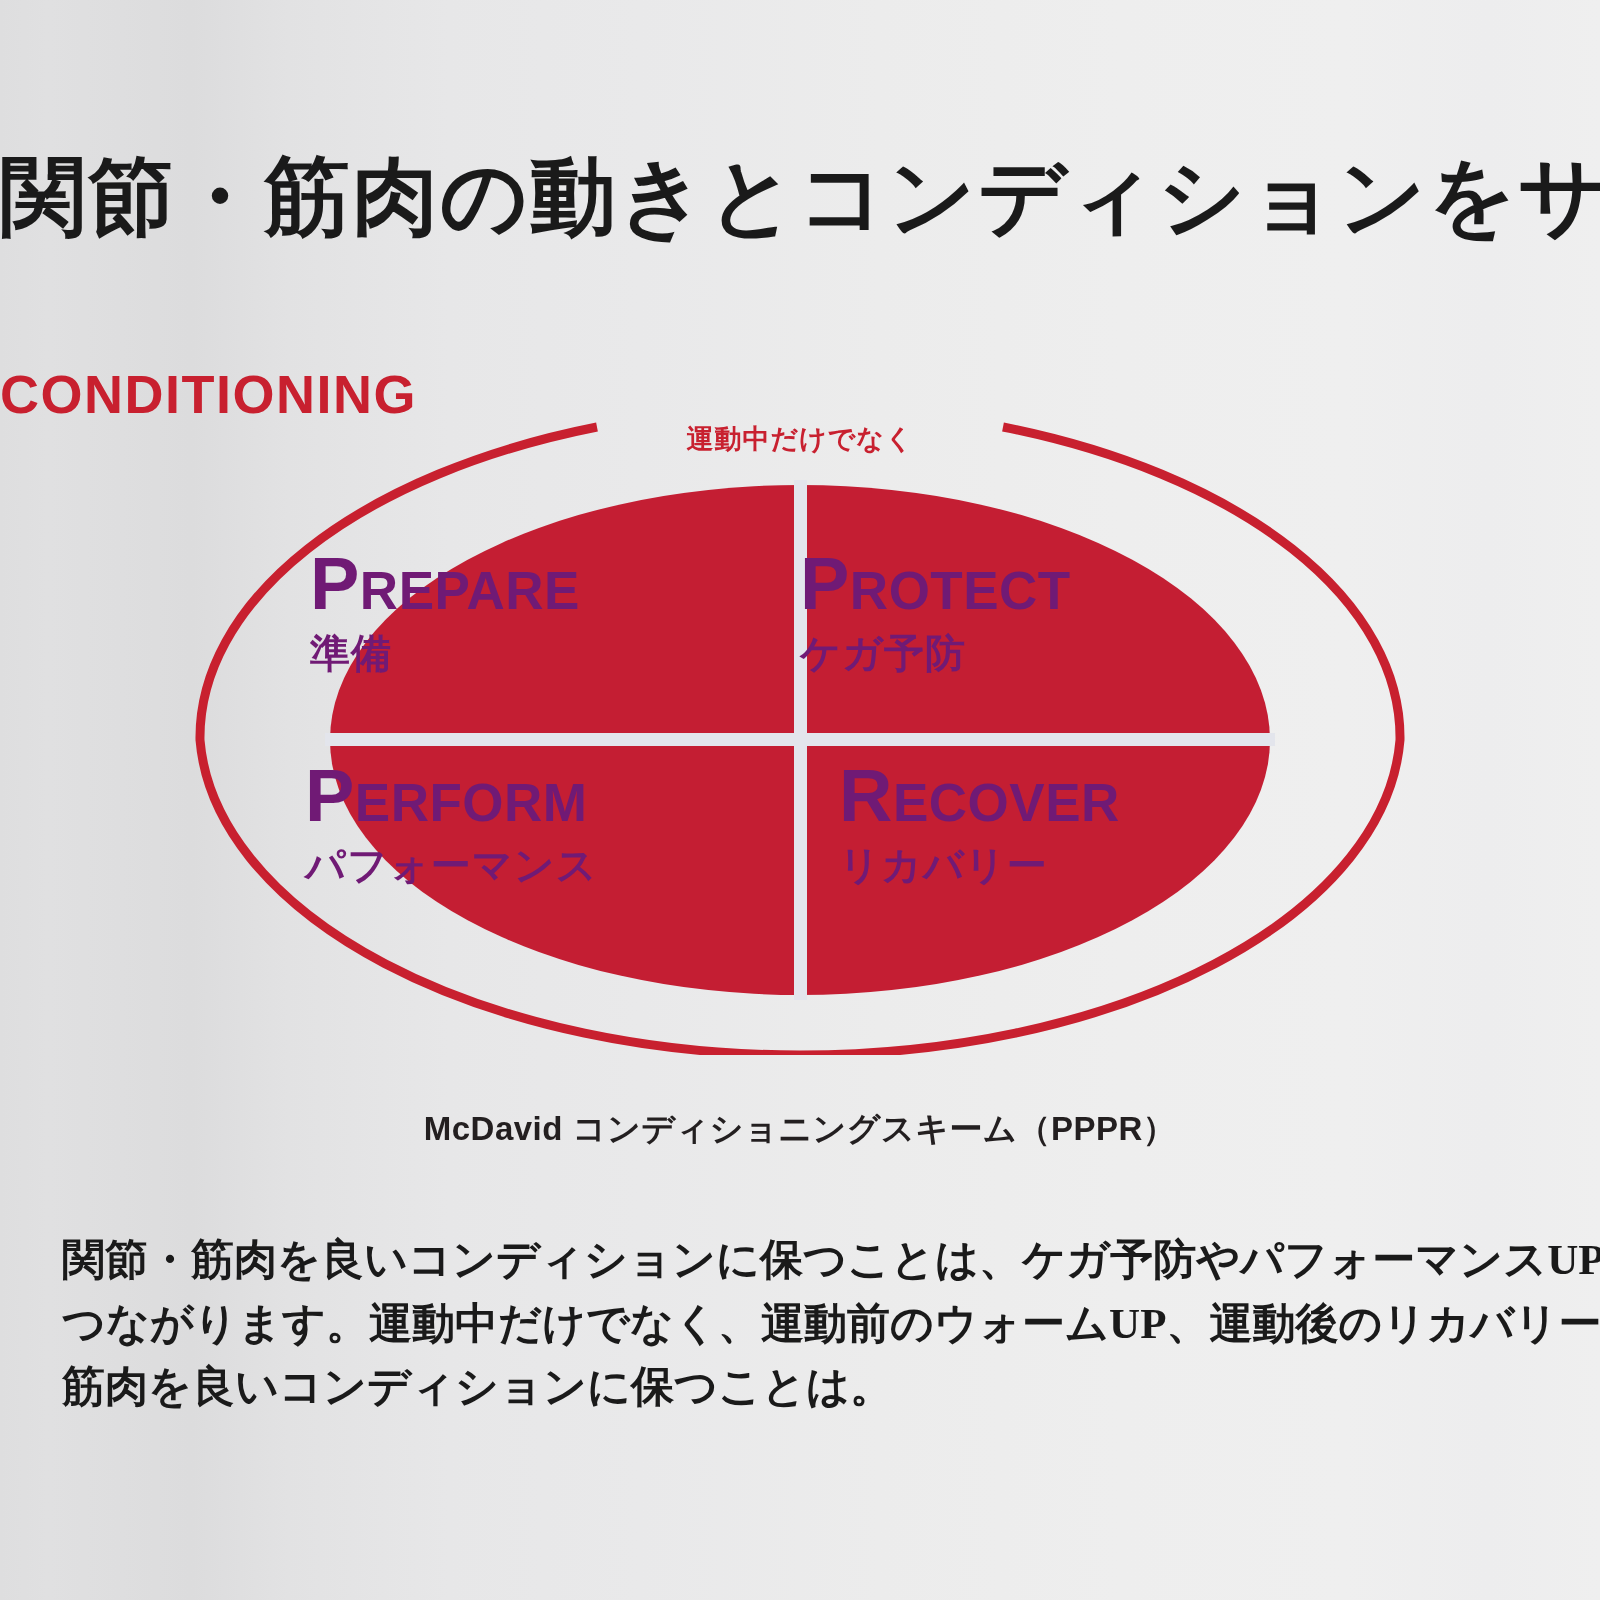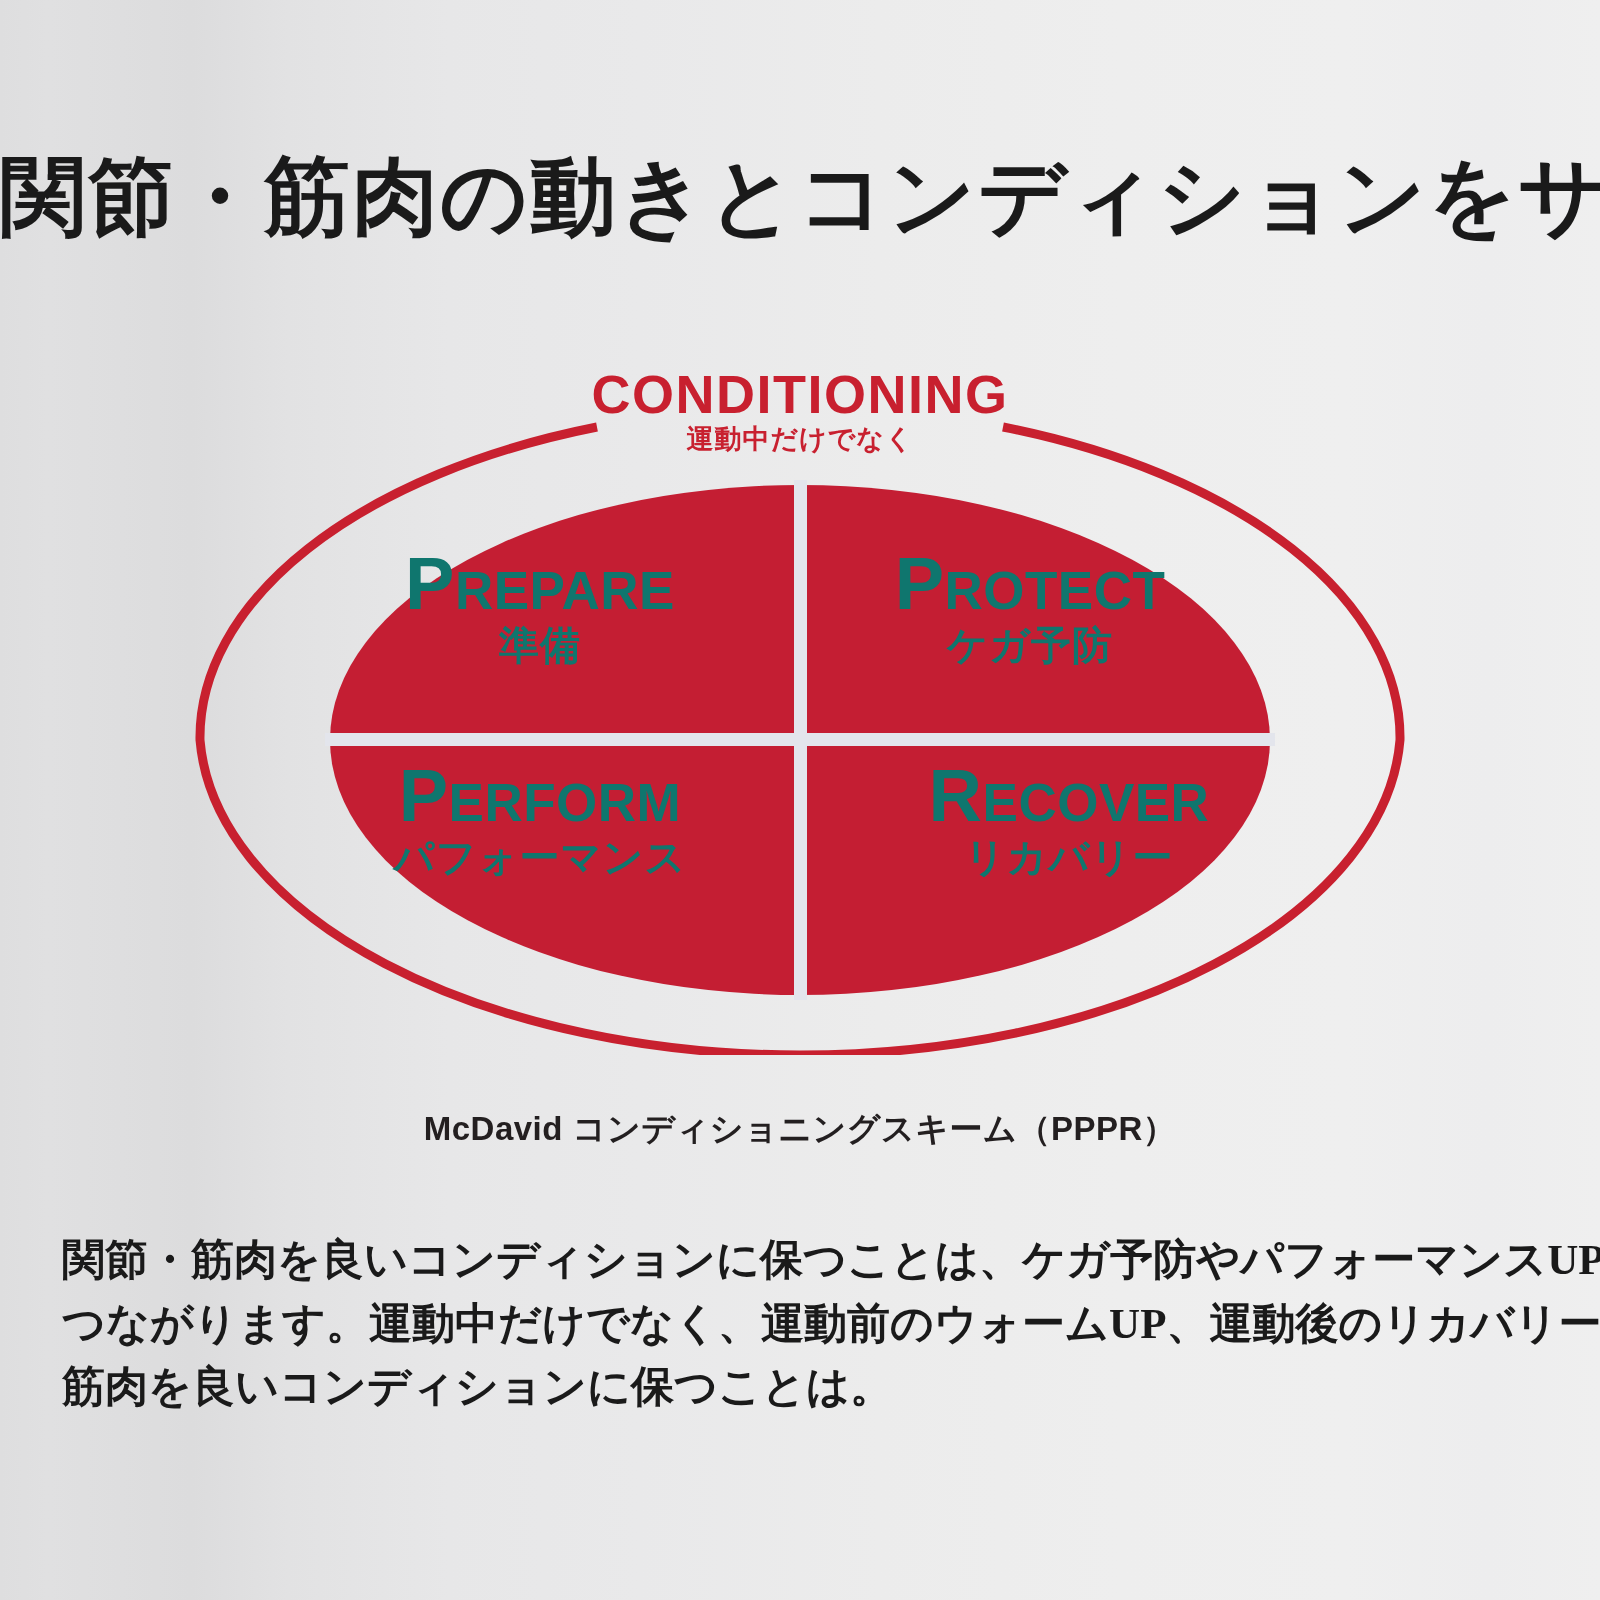--- a/index.html
+++ b/index.html
@@ -58,21 +58,21 @@
   }
   .diagram svg {
     display: block;
   }
 
   .conditioning-en {
     position: absolute;
     left: 0;
     top: 8px;
     width: 1600px;
-    text-align: center;
+    text-align: left;
     font-size: 54px;
     font-weight: 700;
     color: #c8202f;
     letter-spacing: 1.5px;
     white-space: nowrap;
   }
   .conditioning-jp {
     position: absolute;
     left: 0;
     top: 66px;
@@ -80,42 +80,41 @@
     text-align: center;
     font-size: 27px;
     font-weight: 700;
     color: #c8202f;
     letter-spacing: 1px;
     white-space: nowrap;
   }
 
   .quad-label {
     position: absolute;
-    color: #0f766e;
-    text-align: center;
+    color: #701a75;
     white-space: nowrap;
     user-select: none;
   }
   .quad-en {
     font-size: 53px;
     font-weight: 700;
     letter-spacing: 0.5px;
     line-height: 1;
   }
   .quad-en .cap {
     font-size: 74px;
     line-height: 0.85;
     vertical-align: baseline;
   }
   .quad-jp {
     font-size: 40px;
     font-weight: 700;
     letter-spacing: 1px;
     line-height: 1;
-    margin-top: 8px;
+    margin-top: 16px;
   }
 
   .q-prepare  { left: 310px;  top: 198px; width: 460px; }
   .q-protect  { left: 800px;  top: 198px; width: 460px; }
   .q-perform  { left: 305px;  top: 410px; width: 470px; }
   .q-recover  { left: 839px;  top: 410px; width: 460px; }
 
   
   .caption {
     position: absolute;

